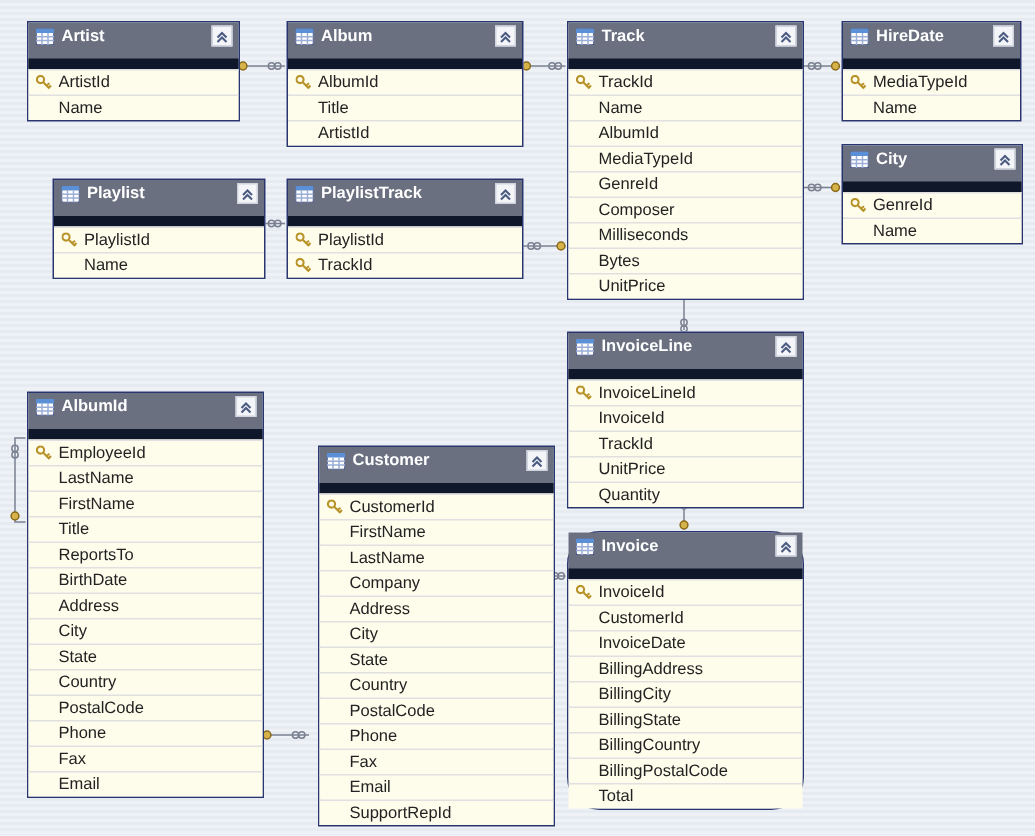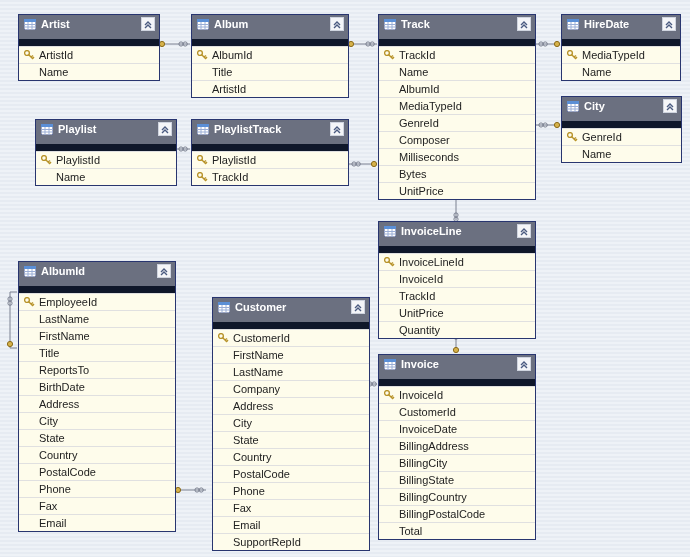--- a/index.html
+++ b/index.html
@@ -414,21 +414,21 @@
       </div>
       <div class="col">
         <span class="key"></span>
         <span class="name">UnitPrice</span>
       </div>
       <div class="col">
         <span class="key"></span>
         <span class="name">Quantity</span>
       </div>
     </div>
-    <div class="entity" style="left: 378px; top: 354px; width: 156px;">
+    <div class="entity" style="left: 378px; top: 354px; width: 156px; border-radius: 22px;">
       <div class="entity-header">
         <span class="ticon">
           <svg width="12" height="11">
             <use href="#sym-table"></use>
           </svg>
         </span>
         <span class="title">Invoice</span>
         <span class="collapse">
           <svg width="10" height="11">
             <use href="#sym-collapse"></use>

